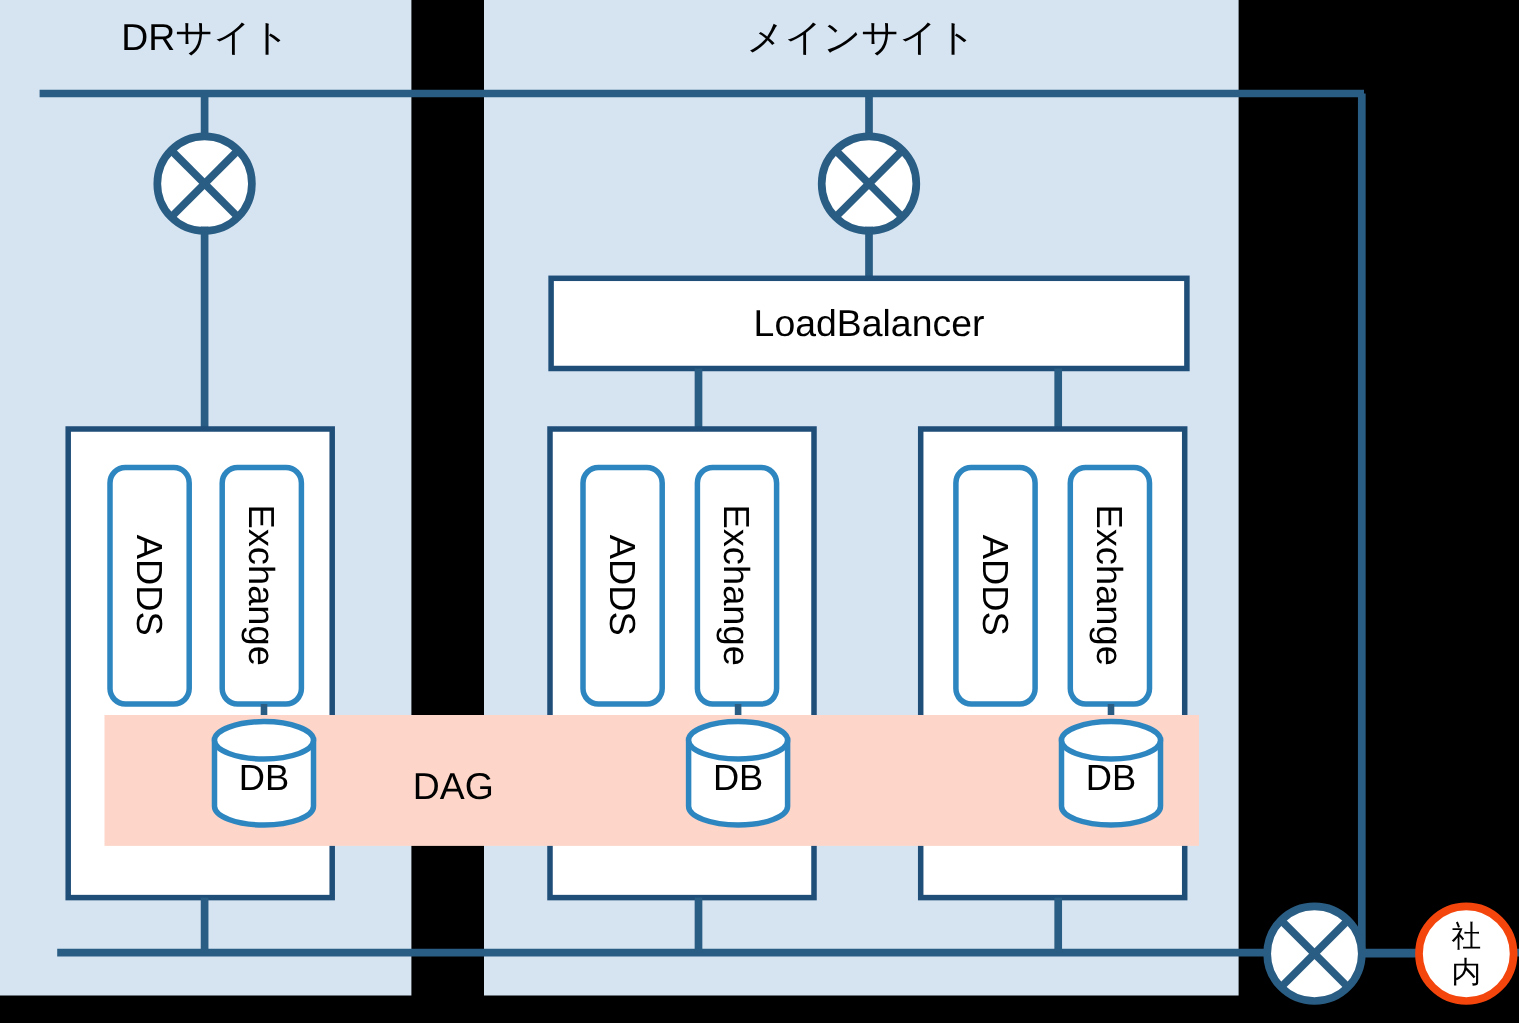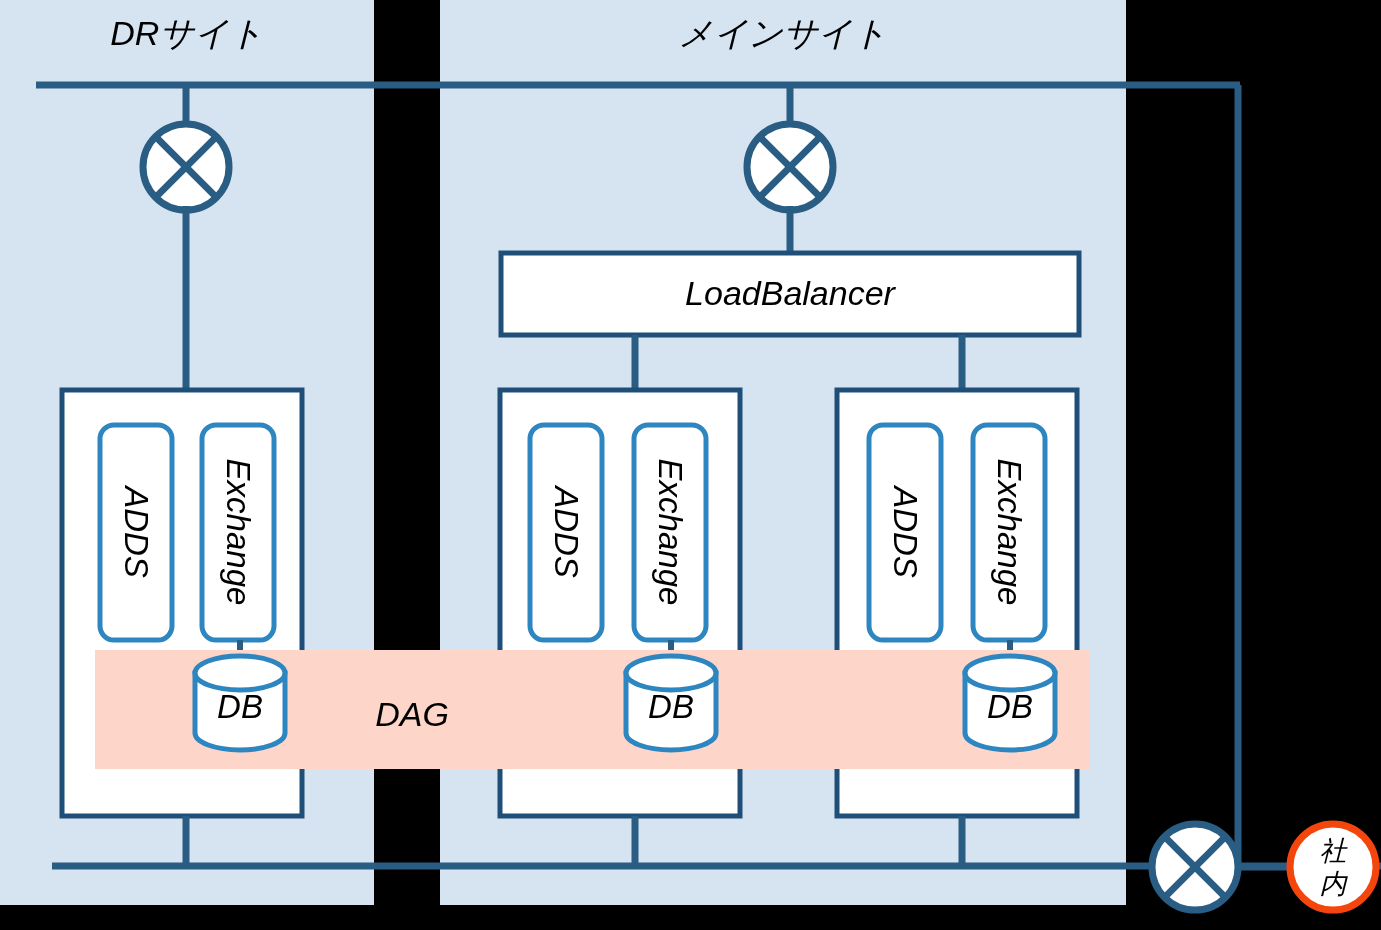--- a/index.html
+++ b/index.html
@@ -7,21 +7,20 @@
     padding: 0;
     background: #000000;
   }
   #stage {
     position: relative;
     width: 1381px;
     height: 930px;
     background: #000000;
     overflow: hidden;
     font-family: "Liberation Sans", "DejaVu Sans", sans-serif;
-    font-style: italic;
   }
   svg.diagram {
     display: block;
     width: 1381px;
     height: 930px;
   }
   .site-label {
     font-size: 34px;
     fill: #000000;
     font-family: "Liberation Sans", "DejaVu Sans", sans-serif;

